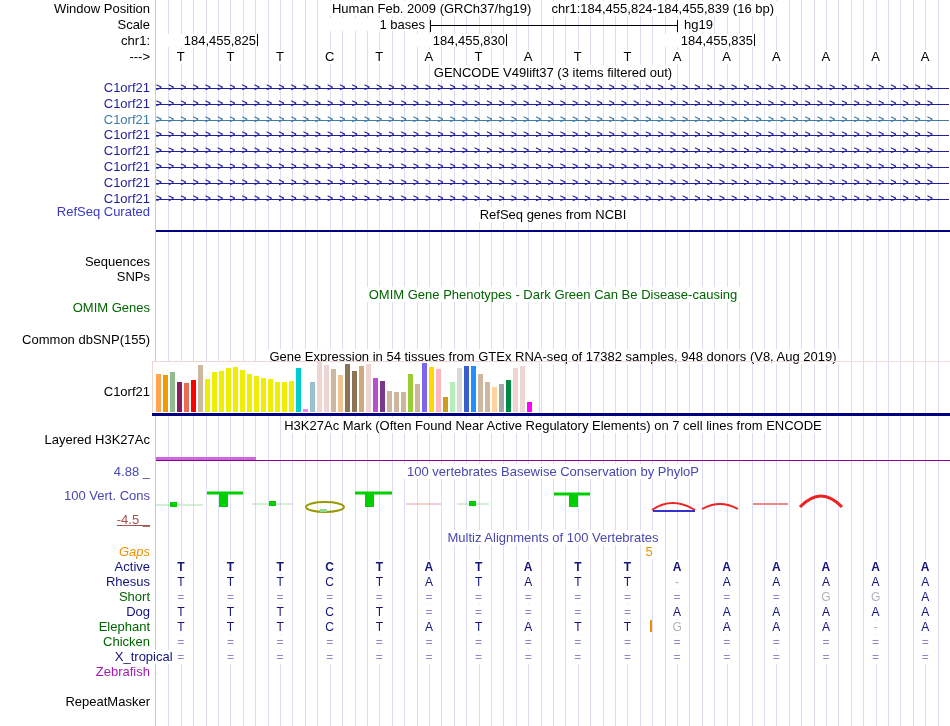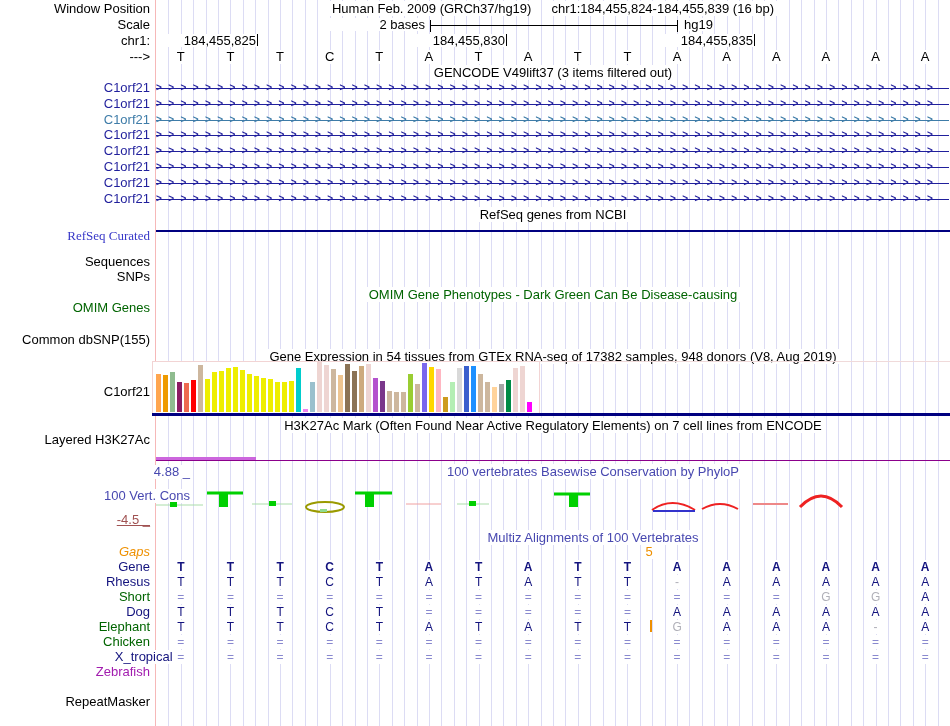--- a/index.html
+++ b/index.html
@@ -4,21 +4,21 @@
 <style>
   html,body{margin:0;padding:0;background:#fff;}
   #root{position:relative;width:950px;height:726px;background:#fff;overflow:hidden;
         font-family:"Liberation Sans",sans-serif;font-size:13px;color:#000;}
   .abs{position:absolute;}
   .lbl{position:absolute;left:0;width:150px;text-align:right;white-space:nowrap;
        background:#fff;padding-right:2px;line-height:14px;}
   .title{position:absolute;left:156px;width:794px;text-align:center;white-space:nowrap;line-height:14px;}
   .title span{background:#fff;padding:0 3px;}
   .blue-track{color:#3838C8;}
-  .cons-blue{color:#4848B0;padding-left:40px;}
+  .cons-blue{color:#4848B0;}
   .maroon{color:#A05252;}
   .green{color:#006400;}
   .orange{color:#EE9000;}
   .gridline{position:absolute;top:0;width:1px;height:726px;background:#dcdcf4;}
   .pinkline{position:absolute;top:0;width:1px;height:726px;background:#f6b8b8;}
   .generow-line{position:absolute;height:1px;}
   .generow-arrows{position:absolute;overflow:hidden;font-size:10px;letter-spacing:6.4px;
                   line-height:12px;font-weight:bold;}
   .basecell{position:absolute;width:16px;margin-left:-8px;text-align:center;background:#fff;line-height:14px;}
   .alncell{position:absolute;width:16px;margin-left:-8px;text-align:center;background:#fff;
@@ -102,21 +102,21 @@
       <div class="gridline" style="left: 925px;"></div>
       <div class="gridline" style="left: 938px;"></div>
     </div>
 
   <div class="title" style="top:2px;">
     <span style="margin-right: 14px;">Human Feb. 2009 (GRCh37/hg19)</span><span>chr1:184,455,824-184,455,839 (16 bp)</span>
   </div>
   <div class="lbl" style="top:2px;">Window Position</div>
 
   <div class="lbl" style="top:18px;">Scale</div>
-  <div class="coordlbl" style="top:18px;left:330px;width:95px;text-align:right;">2 bases</div>
+  <div class="coordlbl" style="top:18px;left:330px;width:95px;text-align:right;">1 bases</div>
   <div class="hr" style="top:25px;left:430px;width:248px;height:1px;background:#000;"></div>
   <div class="tick" style="top:20px;left:430px;"></div>
   <div class="tick" style="top:20px;left:677px;"></div>
   <div class="coordlbl" style="top:18px;left:684px;">hg19</div>
 
   <div class="lbl" style="top:34px;">chr1:</div>
   <div class="coordlbl" style="top:34px;left:157px;width:99px;text-align:right;">184,455,825</div>
   <div class="tick" style="top:34px;left:257px;"></div>
   <div class="coordlbl" style="top:34px;left:406px;width:99px;text-align:right;">184,455,830</div>
   <div class="tick" style="top:34px;left:506px;"></div>
@@ -167,21 +167,21 @@
       <div class="lbl" style="top: 176px; color: rgb(32, 31, 156);">C1orf21</div>
       <div class="generow-line" style="top: 183px; left: 156px; width: 793px; background: rgb(32, 31, 156);"></div>
       <div class="generow-arrows" style="top: 177px; left: 156px; width: 793px; color: rgb(32, 31, 156);">&gt;&gt;&gt;&gt;&gt;&gt;&gt;&gt;&gt;&gt;&gt;&gt;&gt;&gt;&gt;&gt;&gt;&gt;&gt;&gt;&gt;&gt;&gt;&gt;&gt;&gt;&gt;&gt;&gt;&gt;&gt;&gt;&gt;&gt;&gt;&gt;&gt;&gt;&gt;&gt;&gt;&gt;&gt;&gt;&gt;&gt;&gt;&gt;&gt;&gt;&gt;&gt;&gt;&gt;&gt;&gt;&gt;&gt;&gt;&gt;&gt;&gt;&gt;&gt;</div>
       <div class="lbl" style="top: 192px; color: rgb(32, 31, 156);">C1orf21</div>
       <div class="generow-line" style="top: 199px; left: 156px; width: 793px; background: rgb(32, 31, 156);"></div>
       <div class="generow-arrows" style="top: 193px; left: 156px; width: 793px; color: rgb(32, 31, 156);">&gt;&gt;&gt;&gt;&gt;&gt;&gt;&gt;&gt;&gt;&gt;&gt;&gt;&gt;&gt;&gt;&gt;&gt;&gt;&gt;&gt;&gt;&gt;&gt;&gt;&gt;&gt;&gt;&gt;&gt;&gt;&gt;&gt;&gt;&gt;&gt;&gt;&gt;&gt;&gt;&gt;&gt;&gt;&gt;&gt;&gt;&gt;&gt;&gt;&gt;&gt;&gt;&gt;&gt;&gt;&gt;&gt;&gt;&gt;&gt;&gt;&gt;&gt;&gt;</div>
     </div>
 
   <div class="title" style="top:208px;">
     <span>RefSeq genes from NCBI</span></div>
-  <div class="lbl blue-track" style="top:229px;font-family:Liberation Serif, serif;">RefSeq Curated</div>
+  <div class="lbl blue-track" style="top:205px;">RefSeq Curated</div>
   <div class="hr" style="top:230px;left:156px;width:794px;height:2px;background:#000080;"></div>
 
   <div class="lbl" style="top:255px;">Sequences</div>
   <div class="lbl" style="top:270px;">SNPs</div>
 
   <div class="title green" style="top:288px;">
     <span>OMIM Gene Phenotypes - Dark Green Can Be Disease-causing</span></div>
   <div class="lbl green" style="top:301px;">OMIM Genes</div>
 
   <div class="lbl" style="top:333px;">Common dbSNP(155)</div>
@@ -281,21 +281,21 @@
       <path d="M702,509 Q720,499 738,509" fill="none" stroke="#EE2222" stroke-width="2"></path>
       <line x1="753" x2="788" y1="504" y2="504" stroke="#EE8888" stroke-width="2"></line>
       <path d="M800,507 Q821,485 842,507" fill="none" stroke="#EE2222" stroke-width="3"></path>
     </svg>
 
   <div class="title cons-blue" style="top:531px;">
     <span>Multiz Alignments of 100 Vertebrates</span></div>
   <div class="lbl orange" style="top:545px;font-style:italic;">Gaps</div>
   <div class="abs orange" style="top:545px;left:641px;width:16px;text-align:center;background:#fff;line-height:14px;">5</div>
   <div id="multizrows">
-      <div class="lbl" style="top: 560px; color: rgb(19, 19, 126);">Gene</div>
+      <div class="lbl" style="top: 560px; color: rgb(19, 19, 126);">Active</div>
       <div class="alncell bold" style="top: 560px; left: 180.812px;">T</div>
       <div class="alncell bold" style="top: 560px; left: 230.438px;">T</div>
       <div class="alncell bold" style="top: 560px; left: 280.062px;">T</div>
       <div class="alncell bold" style="top: 560px; left: 329.688px;">C</div>
       <div class="alncell bold" style="top: 560px; left: 379.312px;">T</div>
       <div class="alncell bold" style="top: 560px; left: 428.938px;">A</div>
       <div class="alncell bold" style="top: 560px; left: 478.562px;">T</div>
       <div class="alncell bold" style="top: 560px; left: 528.188px;">A</div>
       <div class="alncell bold" style="top: 560px; left: 577.812px;">T</div>
       <div class="alncell bold" style="top: 560px; left: 627.438px;">T</div>

